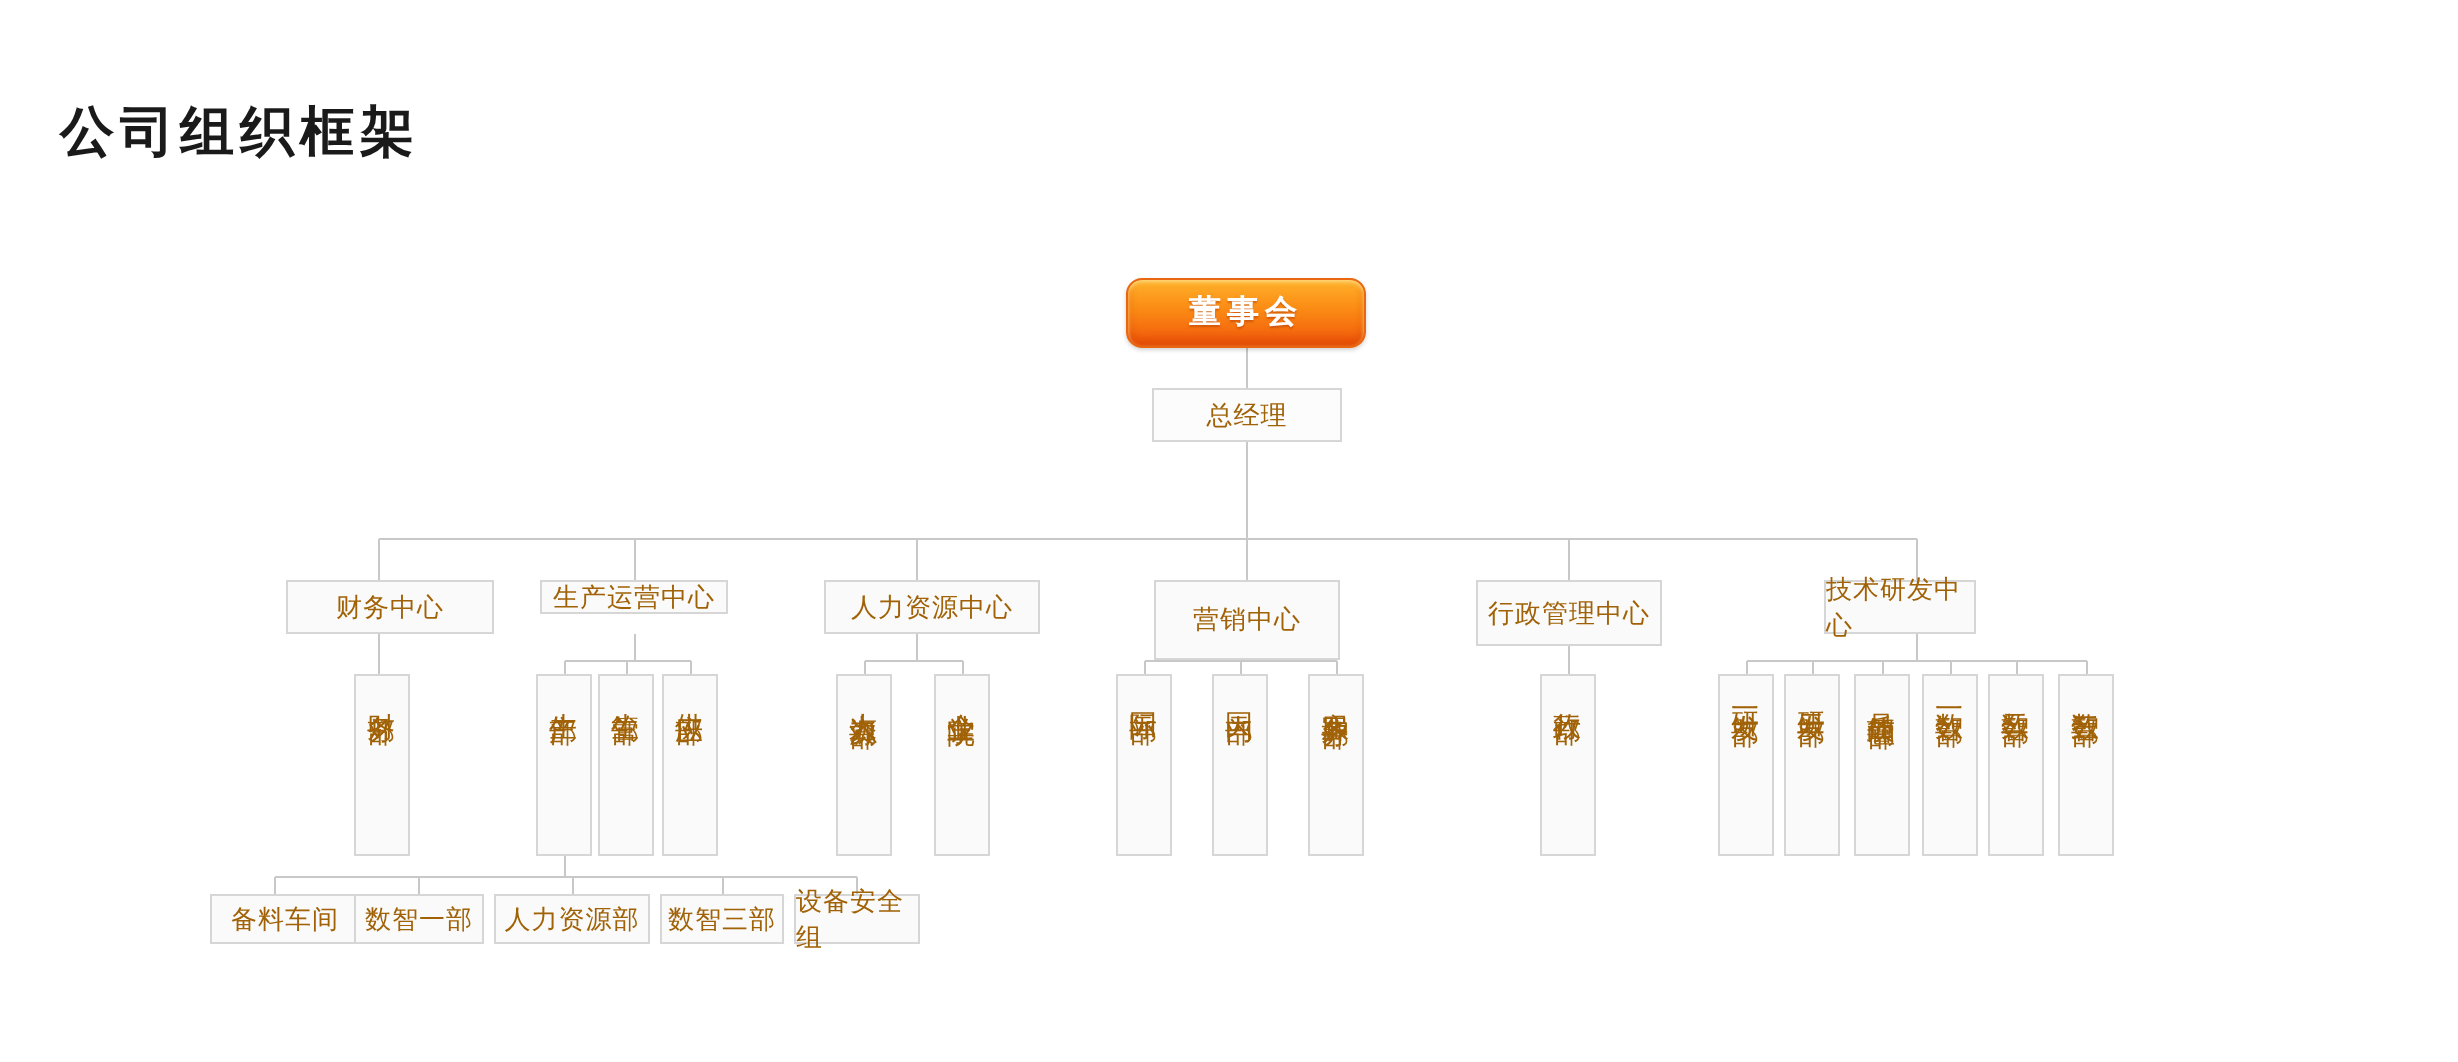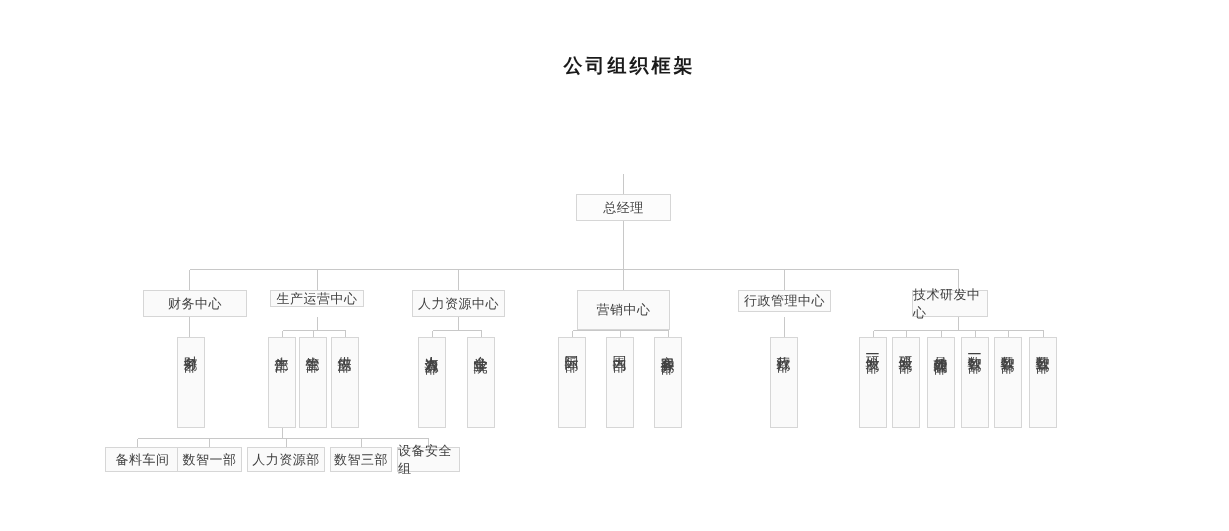--- a/index.html
+++ b/index.html
@@ -3,27 +3,27 @@
 <meta charset="utf-8">
 <style>
   html,body{margin:0;padding:0;background:#fff;}
   body{font-family:"Liberation Sans","DejaVu Sans",sans-serif;}
   .stage{
     position:relative;width:1229px;height:531px;background:#ffffff;
     overflow:hidden;margin:0 auto;
   }
   .page-title{
     position:absolute;left:30px;right:0;top:48px;
-    text-align:center;font-size:19px;font-weight:bold;color:#1a1a1a;
+    text-align:left;font-size:27px;font-weight:bold;color:#1a1a1a;
     letter-spacing:3px;line-height:36px;
   }
   .connectors{position:absolute;left:0;top:0;}
   .node{
     position:absolute;box-sizing:border-box;
-    background:#fafafa;border:1px solid #d6d6d6;color:#404040;
+    background:#fafafa;border:1px solid #d6d6d6;color:#a16207;
   }
   .root{
     display:flex;align-items:center;justify-content:center;
     background:linear-gradient(180deg,#ffb12a 0%,#fb8a14 45%,#f1560a 100%);
     border:1px solid #ea6712;border-radius:8px;
     box-shadow:inset 0 1px 2px rgba(255,225,140,.9), inset 0 -3px 5px rgba(205,55,0,.45), 0 1px 2px rgba(0,0,0,.18);
     color:#ffffff;font-size:16px;font-weight:bold;letter-spacing:3px;
     text-shadow:0 1px 1px rgba(175,55,0,.5);
   }
   .hbox{
@@ -65,28 +65,29 @@
       M572.5 330.5 V337  M620.5 330.5 V337  M668.5 330.5 V337
       M784.5 317 V337
       M958.5 317 V330.5  M873.5 330.5 H1043.5
       M873.5 330.5 V337  M906.5 330.5 V337  M941.5 330.5 V337
       M975.5 330.5 V337  M1008.5 330.5 V337 M1043.5 330.5 V337
       M282.5 428 V438.5  M137.5 438.5 H428.5
       M137.5 438.5 V447  M209.5 438.5 V447  M286.5 438.5 V447
       M361.5 438.5 V447  M428.5 438.5 V447"></path>
   </svg>
 
+  <div class="node root" style="left:563px;top:139px;width:120px;height:35px">董事会</div>
 
   <div class="node hbox gm" style="left:576px;top:194px;width:95px;height:27px">总经理</div>
 
   <div class="node hbox" style="left:143px;top:290px;width:104px;height:27px">财务中心</div>
   <div class="node hbox" style="left:270px;top:290px;width:94px;height:17px">生产运营中心</div>
-  <div class="node hbox" style="left:412px;top:290px;width:93px;height:27px">人力资源中心</div>
+  <div class="node hbox" style="left:412px;top:290px;width:108px;height:27px">人力资源中心</div>
   <div class="node hbox" style="left:577px;top:290px;width:93px;height:40px">营销中心</div>
-  <div class="node hbox" style="left:738px;top:290px;width:93px;height:22px">行政管理中心</div>
+  <div class="node hbox" style="left:738px;top:290px;width:93px;height:33px">行政管理中心</div>
   <div class="node hbox" style="left:912px;top:290px;width:76px;height:27px">技术研发中心</div>
 
   <div class="node vbox" style="left:177px">财务部</div>
   <div class="node vbox" style="left:268px">生产部</div>
   <div class="node vbox" style="left:299px">生管部</div>
   <div class="node vbox" style="left:331px">供应部</div>
   <div class="node vbox" style="left:418px">人力资源部</div>
   <div class="node vbox" style="left:467px">企业学院</div>
   <div class="node vbox" style="left:558px">国际部</div>
   <div class="node vbox" style="left:606px">国内部</div>

